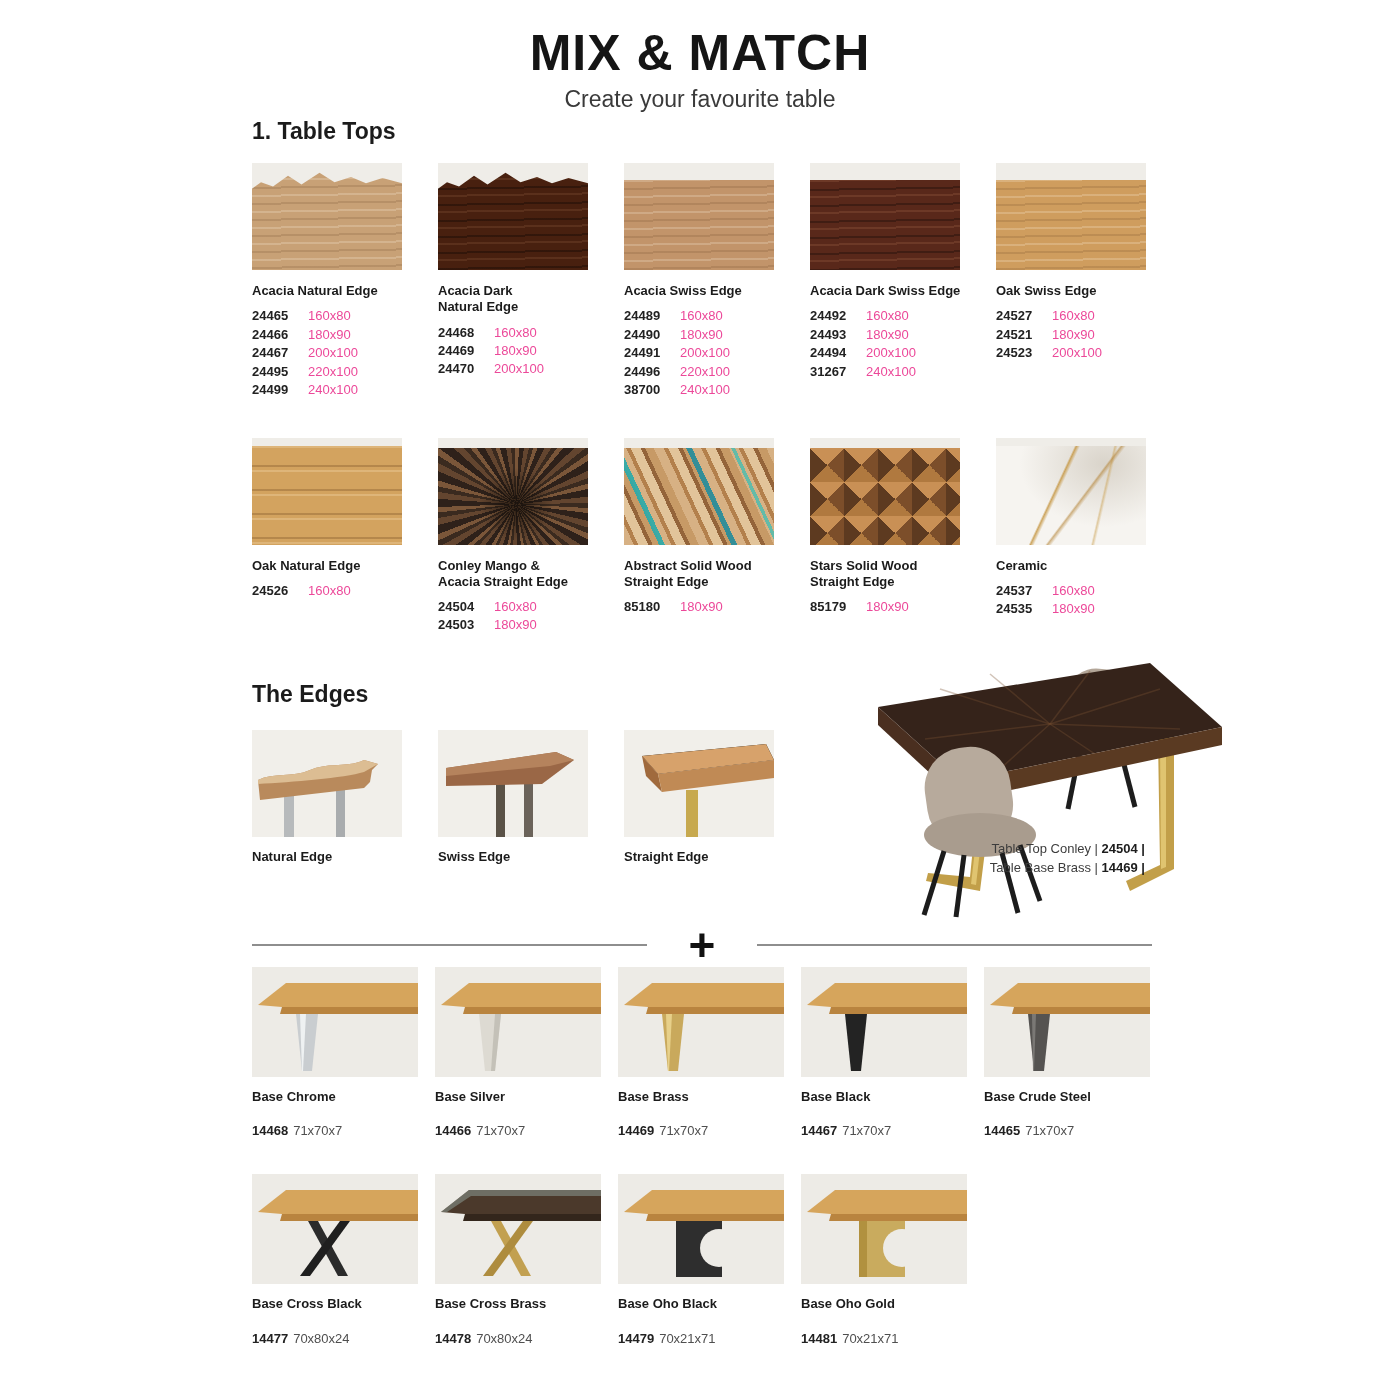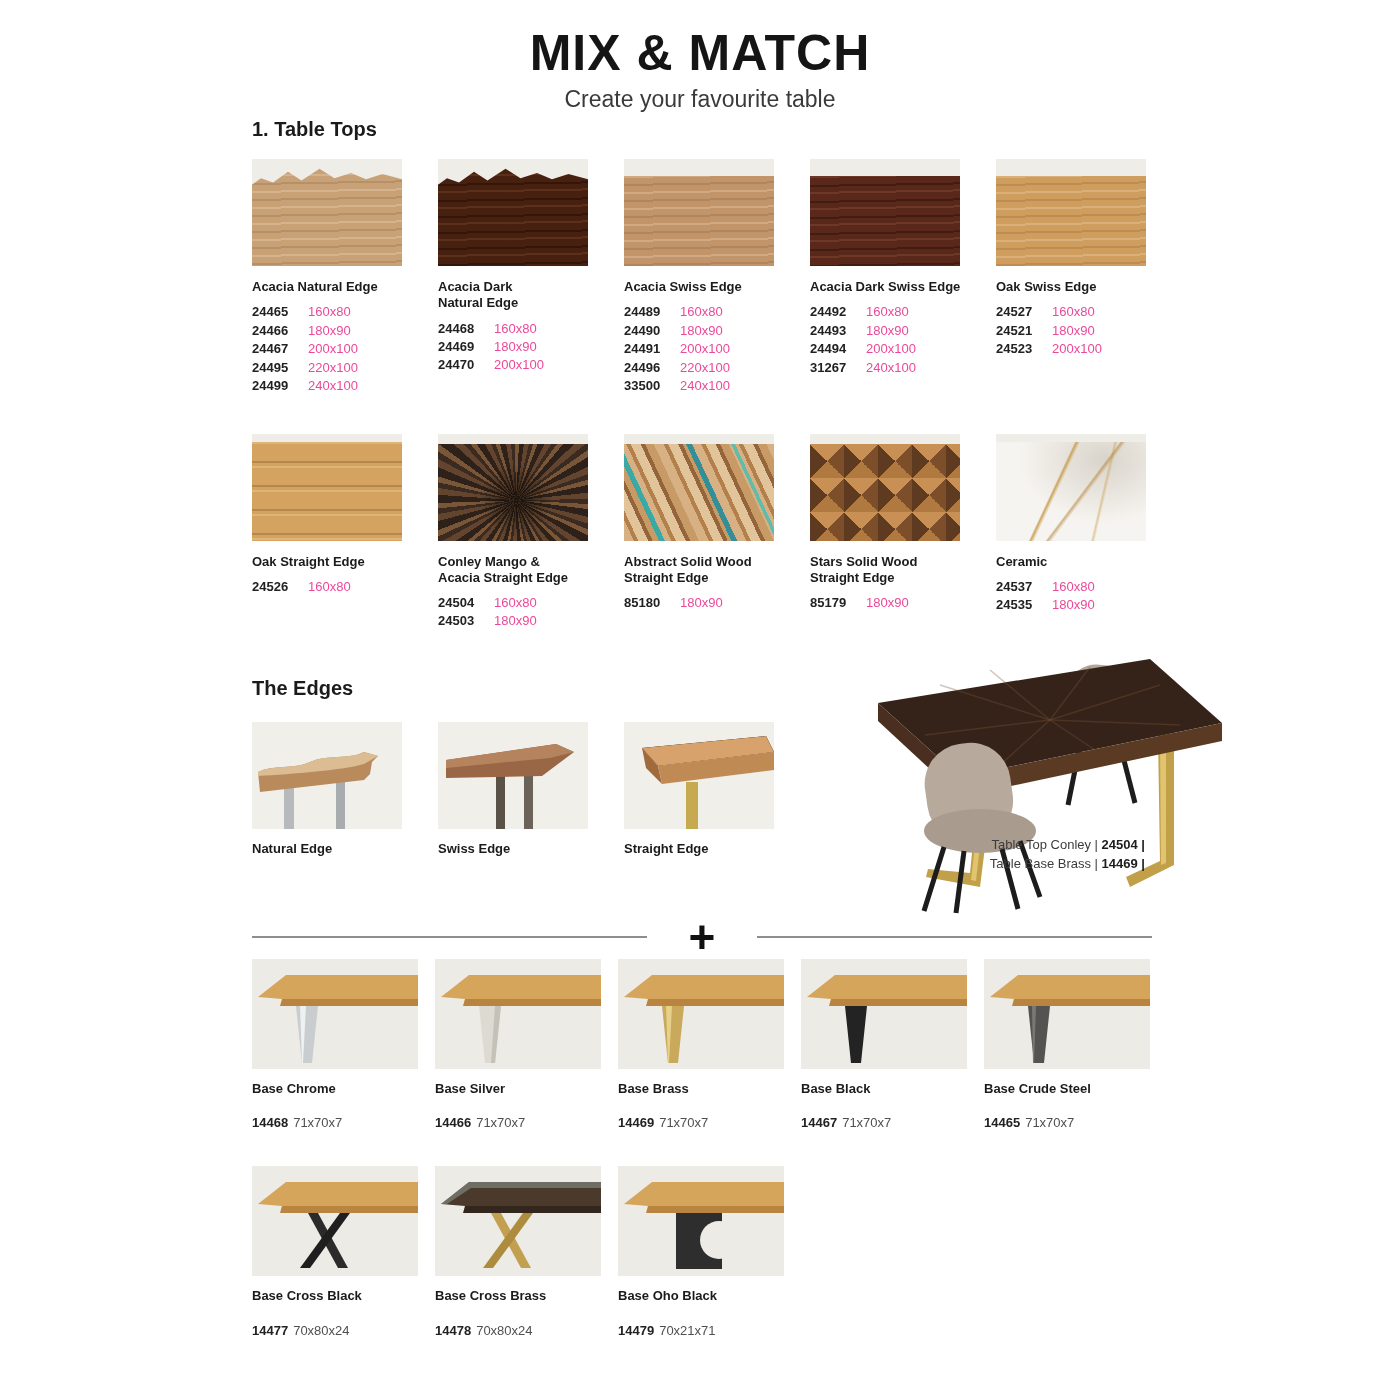--- a/index.html
+++ b/index.html
@@ -8,21 +8,21 @@
   .page { position:relative; width:1400px; height:1400px; }
 
   
   .hdr { text-align:center; padding-top:24px; }
   .title { font-size:50px; font-weight:800; letter-spacing:1px; color:#151515; }
   .subtitle { font-size:23px; color:#3a3a3a; margin-top:4px; font-weight:400; }
 
   
   .content { position:absolute; left:252px; top:118px; width:900px; }
 
-  h2.sec { font-size:20px; font-weight:700; color:#1b1b1b; }
+  h2.sec { font-size:23px; font-weight:700; color:#1b1b1b; }
   .sec .sep-rest { font-weight:400; color:#555; }
 
   
   .grid5 { display:grid; grid-template-columns:repeat(5,150px); column-gap:36px; }
   .grid5.bases { grid-template-columns:repeat(5,166px); column-gap:17px; }
   .grid3 { display:grid; grid-template-columns:repeat(3,150px); column-gap:36px; }
 
   .photo { width:150px; height:107px; background:#efede8; position:relative; overflow:hidden; }
   .pname { font-size:13px; font-weight:700; margin-top:13px; line-height:1.25;
            width:176px; white-space:pre-line; color:#1b1b1b; }
@@ -177,21 +177,21 @@
             </div>
             <div class="code-row">
               <span class="code">24491</span>
               <span class="size">200x100</span>
             </div>
             <div class="code-row">
               <span class="code">24496</span>
               <span class="size">220x100</span>
             </div>
             <div class="code-row">
-              <span class="code">33500</span>
+              <span class="code">38700</span>
               <span class="size">240x100</span>
             </div>
           </div>
       </div>
       <div class="card">
         <div class="photo">
             <div class="wood w-acacia-dswiss"></div>
           </div>
         <h3 class="pname">Acacia Dark Swiss Edge</h3>
         <div class="codes">
@@ -233,21 +233,21 @@
             </div>
           </div>
       </div>
     </div>
 
     <div class="grid5">
       <div class="card">
         <div class="photo">
             <div class="wood w-oak-straight" style="top:8%"></div>
           </div>
-        <h3 class="pname">Oak Straight Edge</h3>
+        <h3 class="pname">Oak Natural Edge</h3>
         <div class="codes">
             <div class="code-row">
               <span class="code">24526</span>
               <span class="size">160x80</span>
             </div>
           </div>
       </div>
       <div class="card">
         <div class="photo">
             <div class="wood w-conley" style="top:10%"></div>
@@ -510,16 +510,30 @@
             <polygon points="30,40 166,40 166,47 28,47" fill="#b9843f"></polygon>
             <rect x="58" y="47" width="46" height="56" fill="#2e2e2e"></rect>
             <circle cx="101" cy="74" r="19" fill="#edebe6"></circle>
           </svg>
         </div>
         <h3 class="pname">Base Oho Black</h3>
         <div class="code-line"><span class="code">14479</span><span class="size">70x21x71</span></div>
       </div>
 
 
+      <div class="card base-card">
+        <div class="photo base-photo">
+          <svg width="166" height="110" viewBox="0 0 166 110">
+            <rect width="166" height="110" fill="#edebe6"></rect>
+            <polygon points="6,38 34,16 166,16 166,40 30,40" fill="#d6a55c"></polygon>
+            <polygon points="30,40 166,40 166,47 28,47" fill="#b9843f"></polygon>
+            <rect x="58" y="47" width="46" height="56" fill="#c9ab5e"></rect>
+            <rect x="58" y="47" width="8" height="56" fill="#b1913f"></rect>
+            <circle cx="101" cy="74" r="19" fill="#edebe6"></circle>
+          </svg>
+        </div>
+        <h3 class="pname">Base Oho Gold</h3>
+        <div class="code-line"><span class="code">14481</span><span class="size">70x21x71</span></div>
+      </div>
     </div>
 
   </div>
 </div>
 
 </body></html>

